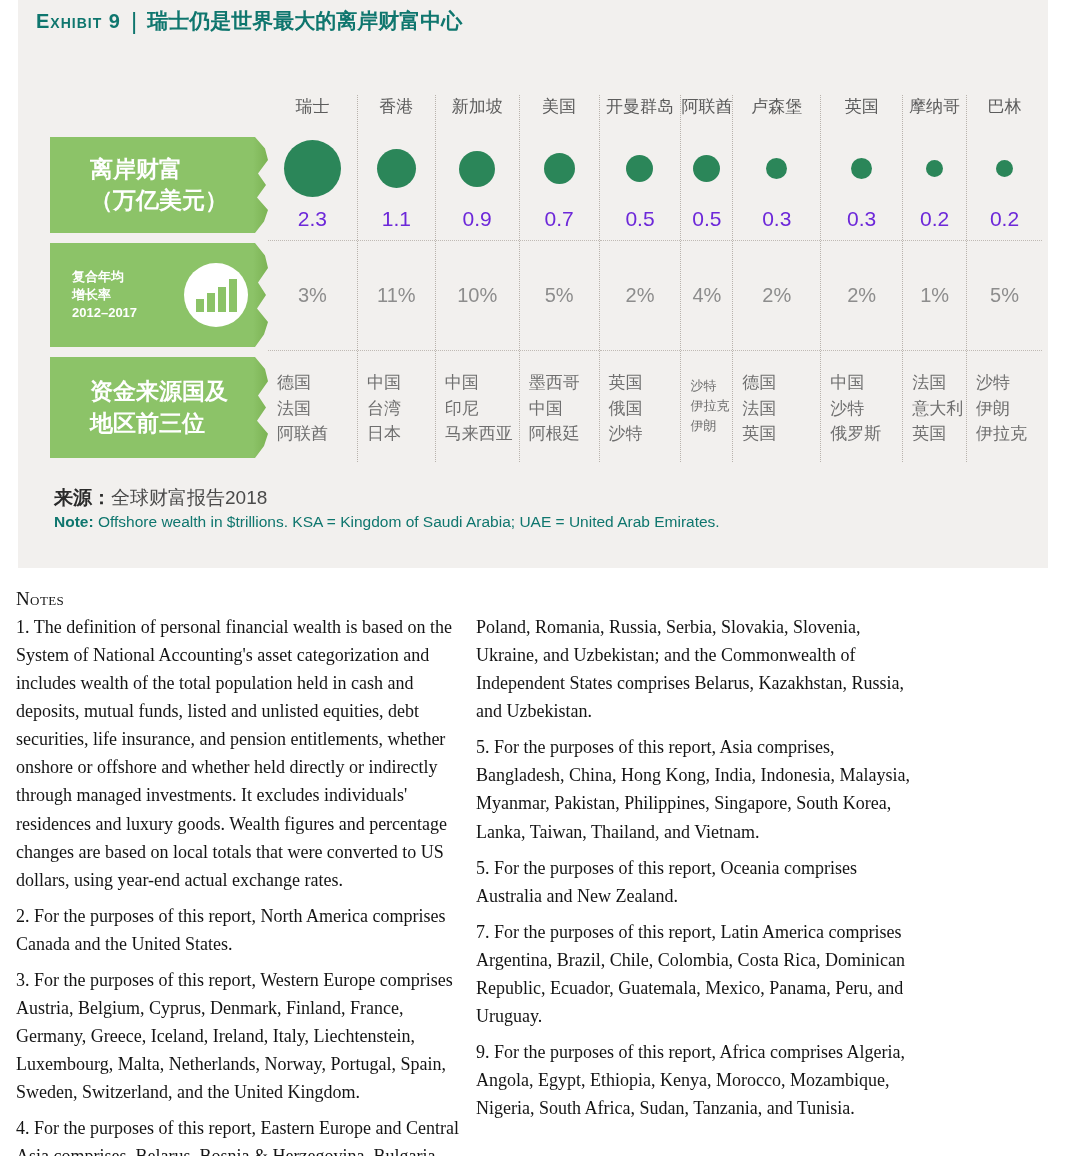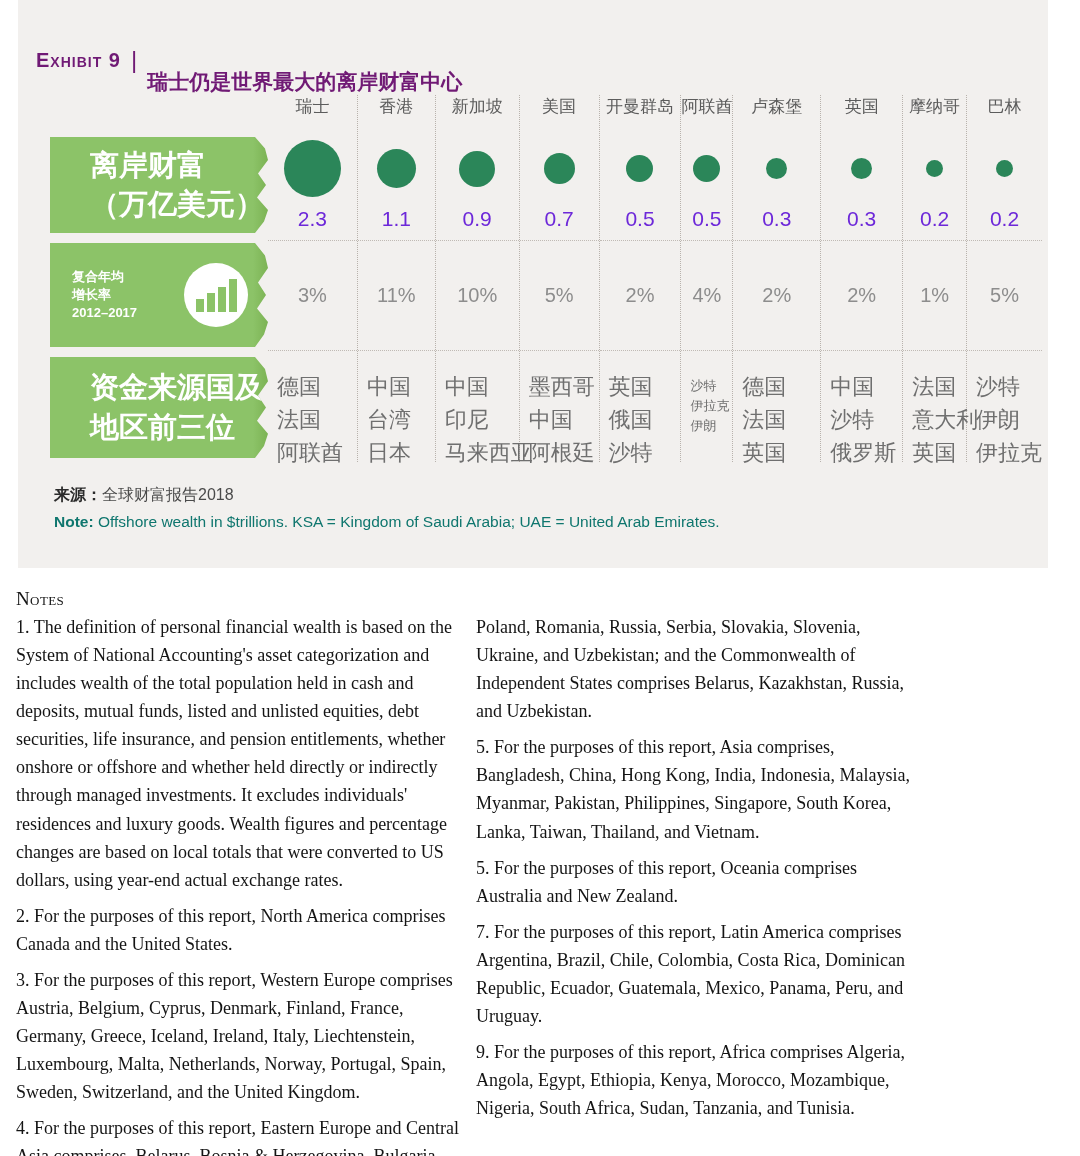--- a/index.html
+++ b/index.html
@@ -7,69 +7,69 @@
     width:1080px;height:1156px;position:relative;background:#ffffff;
     font-family:"Liberation Sans", sans-serif;
     -webkit-font-smoothing:antialiased;
   }
   .card{
     position:absolute;left:18px;top:0;width:1030px;height:568px;
     background:#f2f0ee;
   }
   
   .exhibit-header{
-    position:absolute;left:18px;top:24px;color:#701a75;font-size:20px;
+    position:absolute;left:18px;top:7px;color:#0f766e;font-size:20px;
     display:flex;align-items:center;white-space:nowrap;
   }
   .exhibit-label{font-variant:small-caps;letter-spacing:1px;font-weight:600;}
   .exhibit-sep{margin:0 10px;font-weight:300;font-size:24px;line-height:20px;}
-  .exhibit-title{font-weight:700;font-size:21px;margin-top:44px;}
+  .exhibit-title{font-weight:700;font-size:21px;}
   
   .chart{position:absolute;left:32px;top:95px;width:992px;height:367px;}
   .data-area{position:absolute;left:218px;top:0;right:0;height:367px;display:flex;}
   .col{box-sizing:border-box;display:flex;flex-direction:column;border-right:1px dotted #b8b2ac;}
   .col:last-child{border-right:none;}
   .col-hdr{height:35px;font-size:17px;color:#5c5c5c;display:flex;justify-content:center;white-space:nowrap;}
   .cell{box-sizing:border-box;}
   .cell-bubble{height:110px;display:flex;flex-direction:column;align-items:center;}
   .bubble-wrap{flex:1;display:flex;align-items:center;justify-content:center;width:100%;}
   .bubble{border-radius:50%;background:#2b8659;}
   .bubble-val{font-size:21px;color:#6d28d9;margin-bottom:9px;}
   .cell-growth{height:110px;border-top:1px dotted #c0bab4;display:flex;align-items:center;justify-content:center;font-size:20px;color:#8d8d8d;}
-  .cell-sources{height:112px;border-top:1px dotted #c0bab4;padding:19px 0 0 9px;font-size:22px;line-height:1.5;color:#6f6f6f;}
+  .cell-sources{height:112px;border-top:1px dotted #c0bab4;padding:19px 0 0 9px;font-size:17px;line-height:1.5;color:#6f6f6f;}
   .cell-sources div{white-space:nowrap;}
   .col.narrow .cell-sources{font-size:13px;padding-top:25px;line-height:1.55;}
   
   .rlabel{
     position:absolute;left:0;width:218px;box-sizing:border-box;color:#ffffff;
     background:linear-gradient(to right,#8cc368 calc(100% - 15px),#7cb354 100%);
     clip-path:polygon(0 0, calc(100% - 13px) 0, calc(100% - 3px) 12%, 100% 24%,
       calc(100% - 10px) 38%, calc(100% - 2px) 50%, calc(100% - 11px) 63%,
       100% 76%, calc(100% - 4px) 88%, calc(100% - 13px) 100%, 0 100%);
     display:flex;align-items:center;
   }
   .box1{top:42px;height:96px;}
   .box2{top:148px;height:104px;}
   .box3{top:262px;height:101px;}
   .rl-text{padding-left:22px;font-weight:700;}
-  .box1 .rl-text,.box3 .rl-text{font-size:29px;line-height:1.35;padding-left:40px;}
+  .box1 .rl-text,.box3 .rl-text{font-size:23px;line-height:1.35;padding-left:40px;}
   .box2 .rl-text{font-size:13px;line-height:1.4;}
   .icon-circle{
     position:absolute;right:20px;top:50%;transform:translateY(-50%);
     width:64px;height:64px;border-radius:50%;background:#ffffff;
     display:flex;align-items:flex-end;justify-content:center;padding-bottom:15px;box-sizing:border-box;
   }
   .icon-bars{display:flex;align-items:flex-end;gap:3px;}
   .icon-bars i{display:block;width:8px;background:#8cc368;}
   .icon-bars i:nth-child(1){height:13px;}
   .icon-bars i:nth-child(2){height:19px;}
   .icon-bars i:nth-child(3){height:25px;}
   .icon-bars i:nth-child(4){height:33px;}
   
-  .source-line{position:absolute;left:36px;top:485px;font-size:16px;color:#4a4a4a;}
+  .source-line{position:absolute;left:36px;top:485px;font-size:19px;color:#4a4a4a;}
   .source-line b{color:#2b2b2b;}
   .note-line{position:absolute;left:36px;top:513px;font-size:15.5px;color:#0f766e;}
   
   .notes{position:absolute;left:16px;top:588px;width:906px;color:#141414;font-family:"Liberation Serif", serif;}
   .notes-heading{font-variant:small-caps;font-size:19px;letter-spacing:0.4px;}
   .notes-cols{display:flex;gap:14px;margin-top:3px;}
   .ncol{width:446px;font-size:18px;line-height:1.56;}
   .ncol p{margin:0 0 8px 0;white-space:pre-wrap;}
 </style>
 </head>

